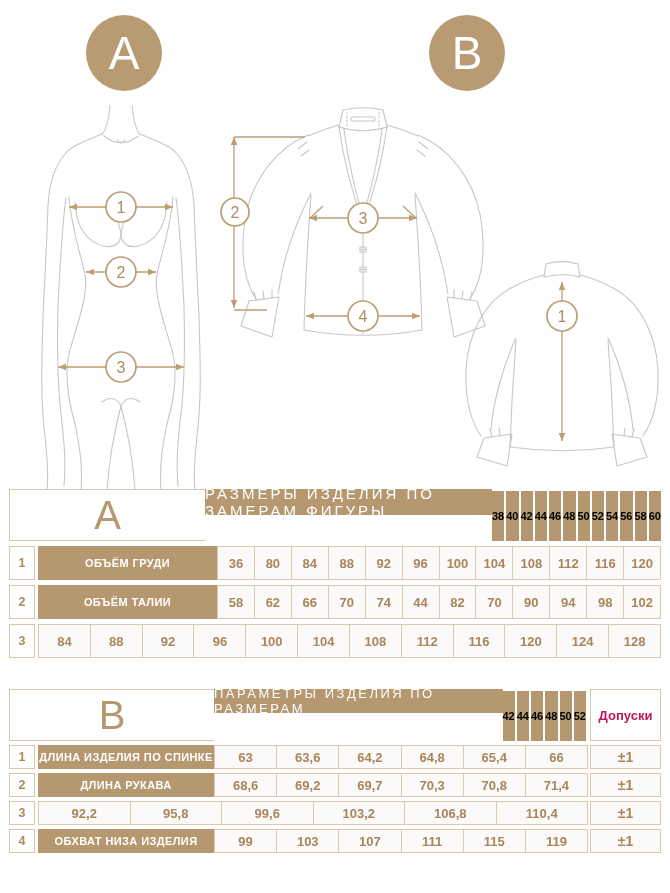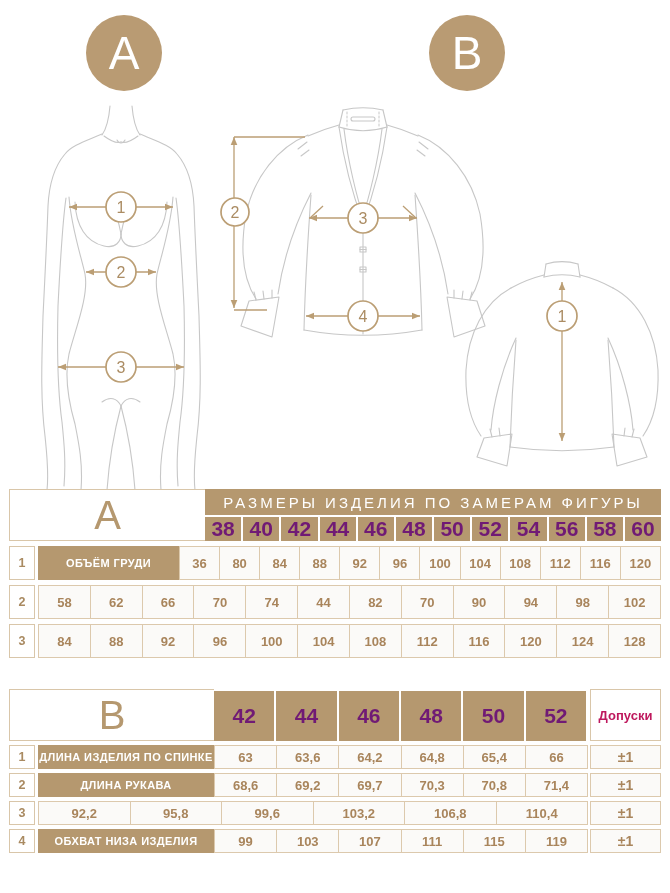--- a/index.html
+++ b/index.html
@@ -27,40 +27,40 @@
 
   
   .sizetable{position:absolute;left:9px;width:652px;}
   #table-a{top:489px}
   #table-b{top:689px}
   .hdr{display:flex;height:52px}
   .corner{border:1px solid #d9c6a9;border-right:none;background:#fff;display:flex;align-items:center;
           justify-content:center;color:#b5986f;font-size:40px;box-sizing:border-box;}
   .corner-a{width:196px}
   .corner-b{width:205px}
-  .hmid{flex:1;display:flex;flex-direction:column}
+  .hmid{flex:1;display:flex;flex-direction:row}
   .hmain{background:#b5986f;color:#fff;display:flex;align-items:center;justify-content:center;}
   #table-a .hmain{height:26px;font-size:15px;letter-spacing:3px;}
   #table-b .hmain{height:24px;font-size:13px;letter-spacing:2.5px;}
   .hsizes{display:flex;margin-top:2px;flex:1}
-  .hsize{flex:1;background:#b5986f;color:#701a75;font-weight:bold;font-size:21px;
+  .hsize{flex:1;background:#b5986f;color:#000000;font-weight:bold;font-size:11px;
          display:flex;align-items:center;justify-content:center;border-left:2px solid #fff}
   .hsize:first-child{border-left:none}
   .tolhead{width:71px;margin-left:2px;border:1px solid #d9c6a9;box-sizing:border-box;background:#fff;
            display:flex;align-items:center;justify-content:center;color:#be185d;font-size:13px;font-weight:bold}
   .trow{display:flex}
   #table-a .trow{height:34px;margin-top:5px}
   #table-b .trow{height:24px;margin-top:4px}
   .numcell{width:26px;border:1px solid #d9c6a9;box-sizing:border-box;background:#fff;
            display:flex;align-items:center;justify-content:center;color:#a98a61;font-size:12.5px;font-weight:bold}
   .gap3{width:3px}
   .gap2{width:2px}
   .labelcell{background:#b5986f;color:#fff;font-weight:bold;font-size:11px;letter-spacing:.4px;
              display:flex;align-items:center;justify-content:center;box-sizing:border-box;text-align:center}
-  .label-a{width:141px}
+  .label-a{width:179px}
   .label-b{width:176px}
   .val,.tol{background:#fbfaf8;border:1px solid #dcc9ad;box-sizing:border-box;
             display:flex;align-items:center;justify-content:center;color:#a9855c;font-weight:bold;font-size:13px}
   .val{flex:1}
   .val + .val{border-left:none}
   .tol{width:71px;font-size:14px}
 </style>
 </head>
 <body>
 
@@ -257,20 +257,21 @@
           <div class="val">100</div>
           <div class="val">104</div>
           <div class="val">108</div>
           <div class="val">112</div>
           <div class="val">116</div>
           <div class="val">120</div>
         </div>
         <div class="trow">
           <div class="numcell">2</div>
           <div class="gap3"></div>
+          <div class="labelcell label-a">ОБЪЁМ ТАЛИИ</div>
           <div class="val">58</div>
           <div class="val">62</div>
           <div class="val">66</div>
           <div class="val">70</div>
           <div class="val">74</div>
           <div class="val">44</div>
           <div class="val">82</div>
           <div class="val">70</div>
           <div class="val">90</div>
           <div class="val">94</div>
@@ -293,20 +294,21 @@
           <div class="val">124</div>
           <div class="val">128</div>
         </div>
       </div>
   </div>
 
   <div id="table-b" class="sizetable">
     <div class="hdr">
       <div class="corner corner-b">В</div>
       <div class="hmid">
+        <div class="hmain">ПАРАМЕТРЫ ИЗДЕЛИЯ ПО РАЗМЕРАМ</div>
         <div class="hsizes" id="tb-sizes">
             <div class="hsize">42</div>
             <div class="hsize">44</div>
             <div class="hsize">46</div>
             <div class="hsize">48</div>
             <div class="hsize">50</div>
             <div class="hsize">52</div>
           </div>
       </div>
       <div class="gap2"></div>

